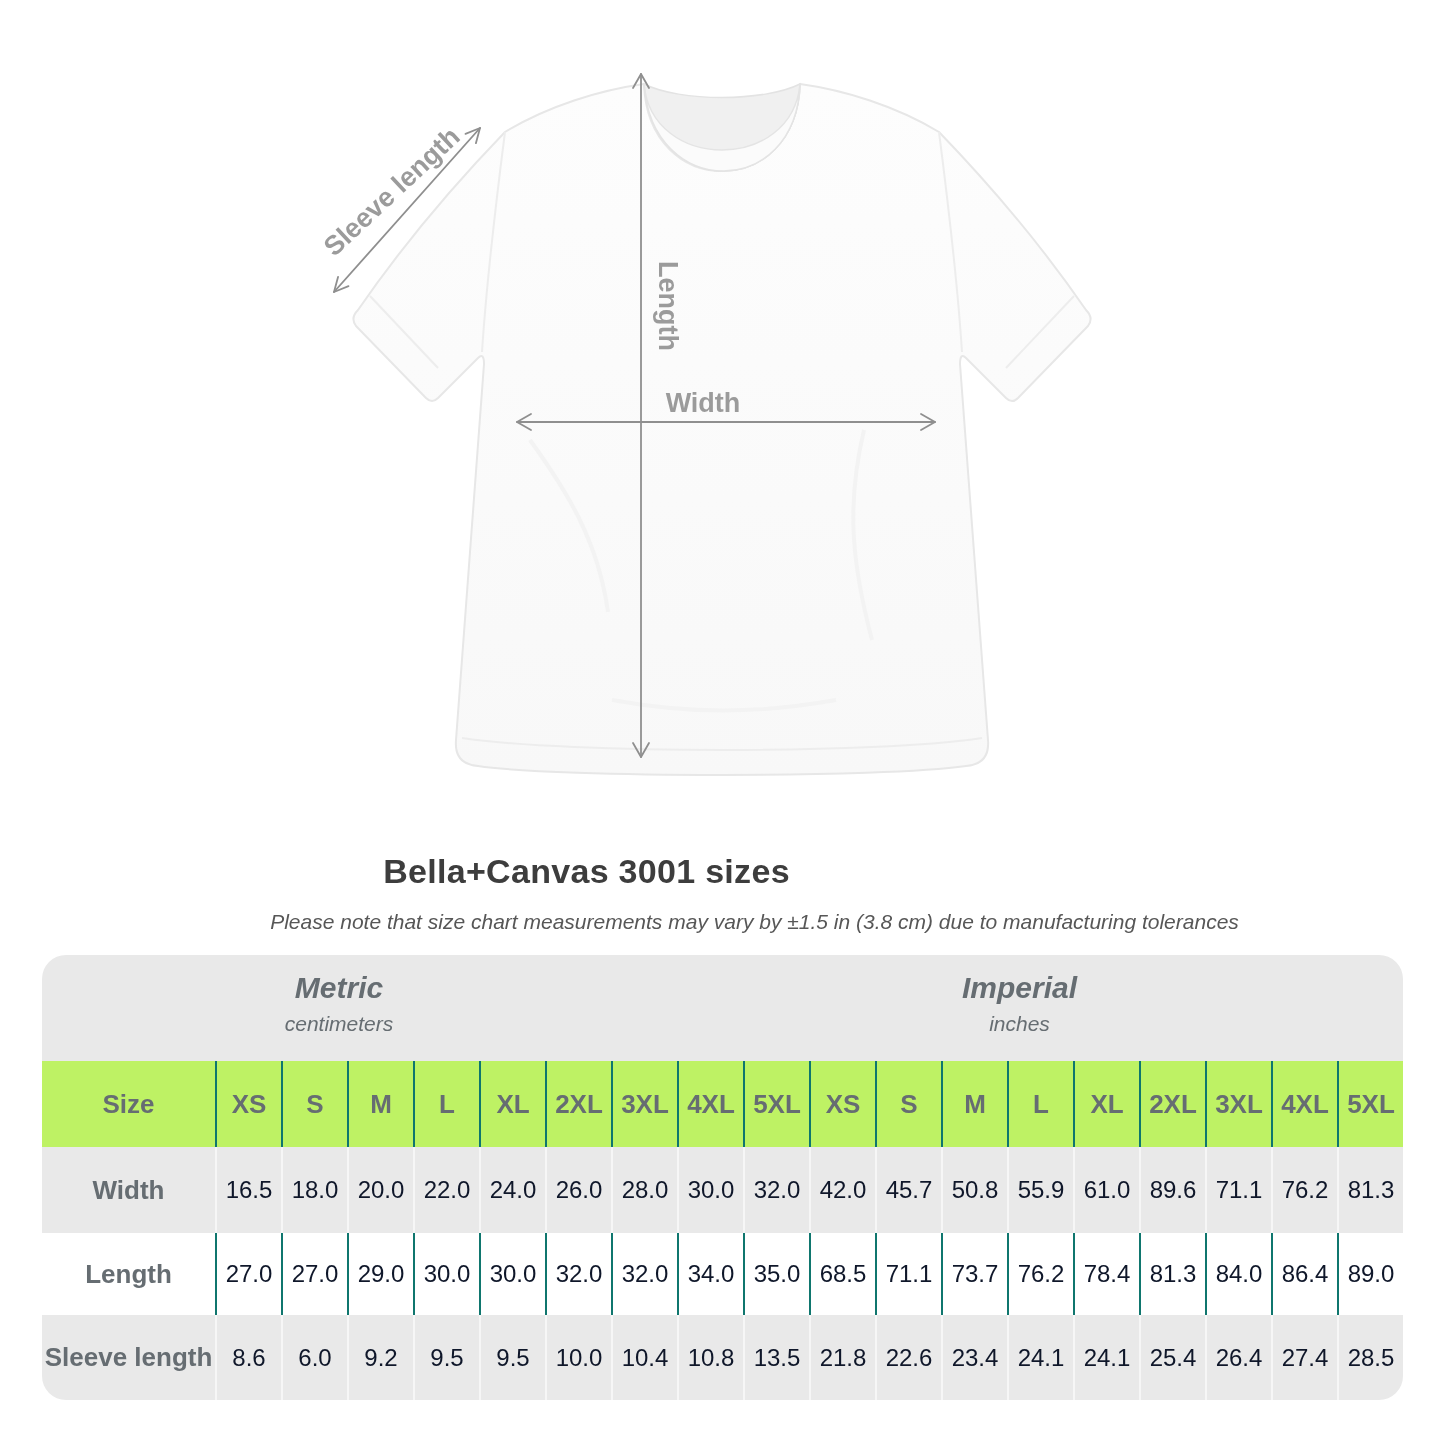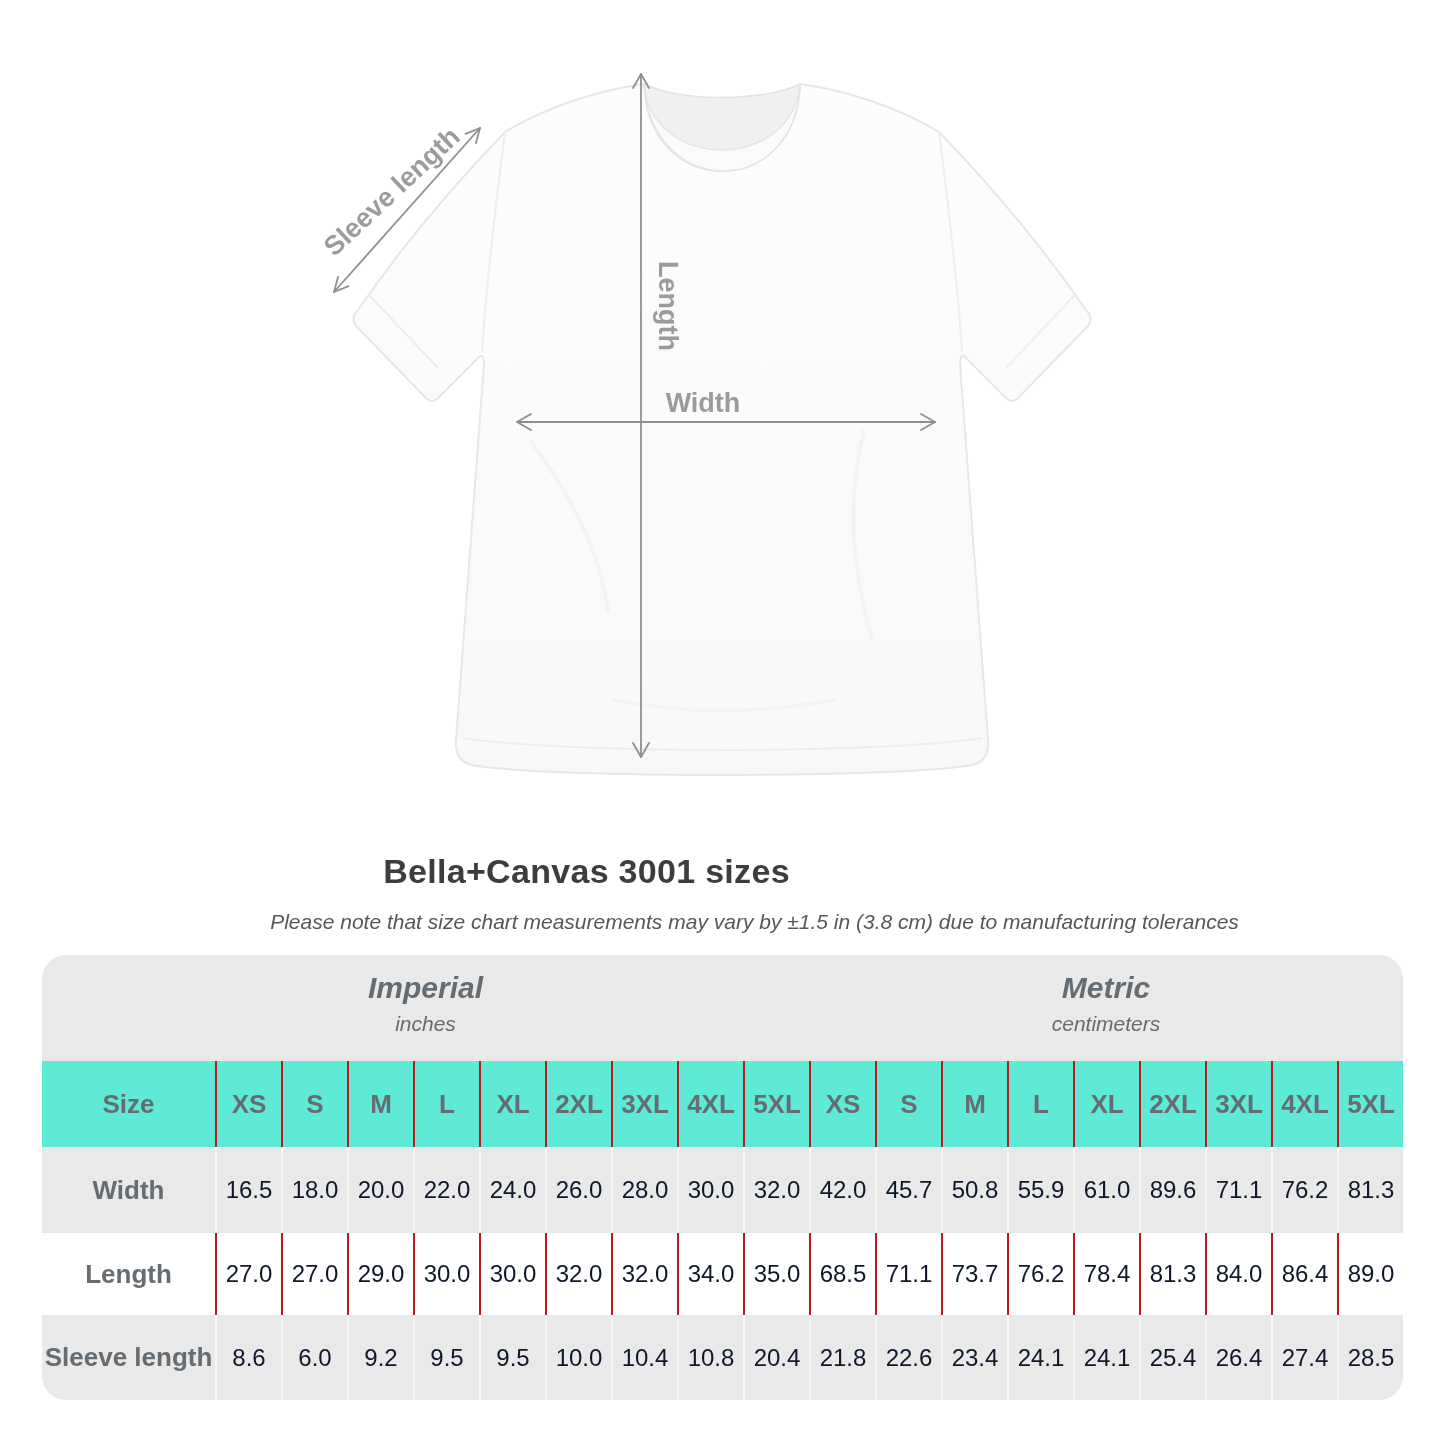--- a/index.html
+++ b/index.html
@@ -43,32 +43,32 @@
   .band-units { font-size: 21px; font-style: italic; margin-top: 8px; }
 
   table.sizes {
     border-collapse: separate; border-spacing: 0;
     table-layout: fixed; width: 1361px;
   }
   .sizes th, .sizes td {
     text-align: center; vertical-align: middle; padding: 0;
     font-family: "Liberation Sans", sans-serif;
   }
-  tr.row-size   { height: 86px; background: #5eead4; }
+  tr.row-size   { height: 86px; background: #bef264; }
   tr.row-width  { height: 86px; background: #e9e9e9; }
   tr.row-length { height: 82px; background: #ffffff; }
   tr.row-sleeve { height: 85px; background: #e9e9e9; }
 
   .sizes th { font-size: 26px; font-weight: bold; color: #666d72; }
   .sizes td { font-size: 24px; font-weight: normal; color: #0f172a; }
   .sizes td.c-label { font-size: 26px; font-weight: bold; color: #666d72; }
 
   
   tr.row-size  th + th,
-  tr.row-length td + td { border-left: 2px solid #b91c1c; }
+  tr.row-length td + td { border-left: 2px solid #0f766e; }
   tr.row-width  td + td,
   tr.row-sleeve td + td { border-left: 2px solid #f6f6f6; }
 </style>
 </head>
 <body>
 
 <div class="page">
 
   <svg class="diagram-svg" width="1445" height="845" viewBox="0 0 1445 845" xmlns="http://www.w3.org/2000/svg">
     <defs>
@@ -139,27 +139,27 @@
     <text class="diagram-label" transform="translate(666,306) rotate(90)" text-anchor="middle" dominant-baseline="middle">Length</text>
     <text class="diagram-label" x="703" y="412" text-anchor="middle">Width</text>
   </svg>
 
   <div class="page-title">Bella+Canvas 3001 sizes</div>
   <div class="page-subtitle">Please note that size chart measurements may vary by ±1.5 in (3.8 cm) due to manufacturing tolerances</div>
 
   <div class="table-card">
 
     <div class="band">
+      <div class="band-section metric">
+        <div class="band-label">Metric</div>
+        <div class="band-units">centimeters</div>
+      </div>
       <div class="band-section imperial">
         <div class="band-label">Imperial</div>
         <div class="band-units">inches</div>
-      </div>
-      <div class="band-section metric">
-        <div class="band-label">Metric</div>
-        <div class="band-units">centimeters</div>
       </div>
     </div>
 
     <table class="sizes">
       <colgroup>
         <col style="width:173px">
         <col style="width:66px">
           <col style="width:66px">
           <col style="width:66px">
           <col style="width:66px">
@@ -248,21 +248,21 @@
         <tr class="row-sleeve">
           <td class="c-label">Sleeve length</td>
           <td>8.6</td>
           <td>6.0</td>
           <td>9.2</td>
           <td>9.5</td>
           <td>9.5</td>
           <td>10.0</td>
           <td>10.4</td>
           <td>10.8</td>
-          <td>20.4</td>
+          <td>13.5</td>
           <td>21.8</td>
           <td>22.6</td>
           <td>23.4</td>
           <td>24.1</td>
           <td>24.1</td>
           <td>25.4</td>
           <td>26.4</td>
           <td>27.4</td>
           <td>28.5</td>
         </tr>

